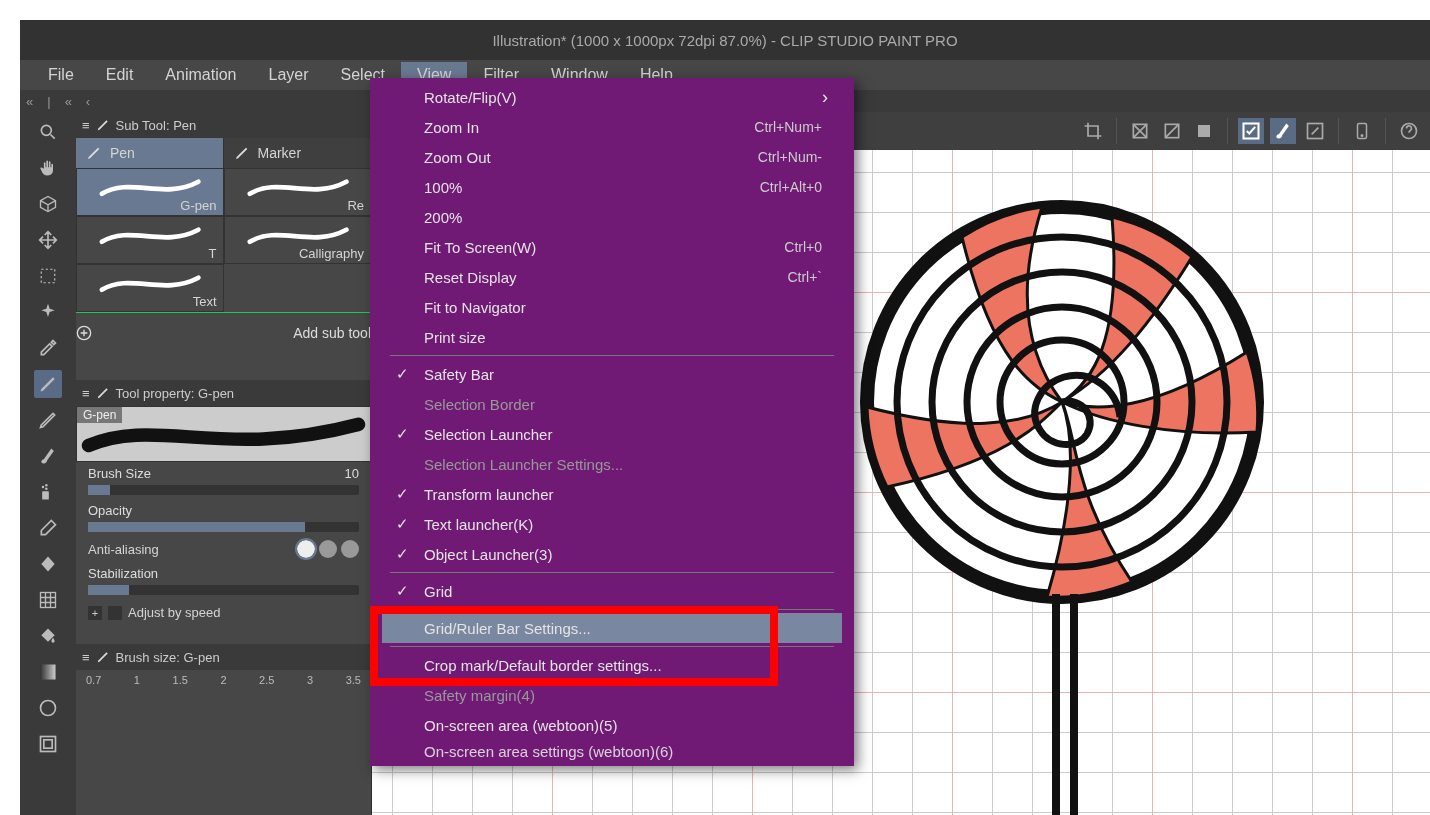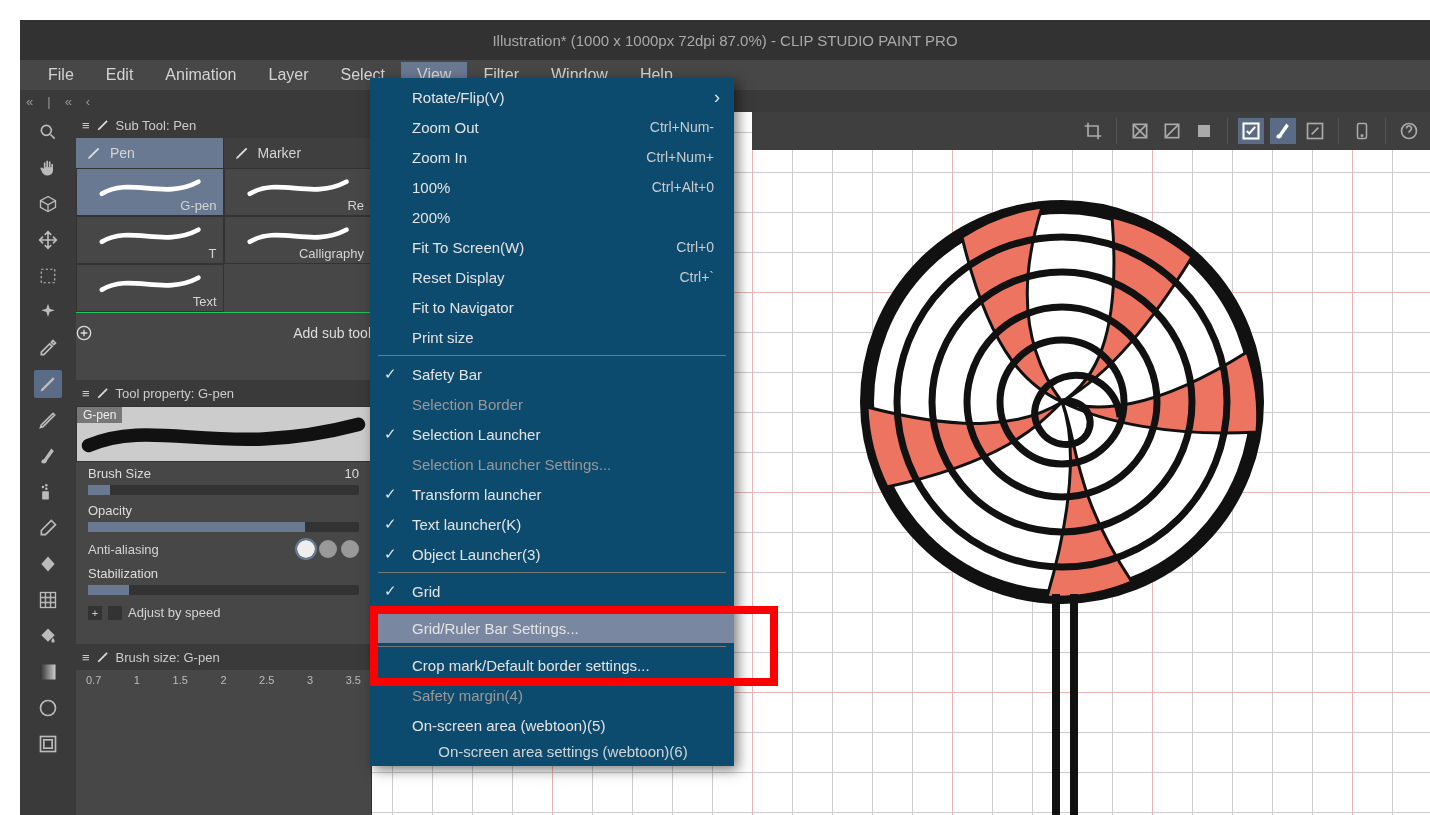--- a/index.html
+++ b/index.html
@@ -40,21 +40,21 @@
 .adj{display:flex;align-items:center;gap:6px;padding:6px 12px;font-size:13px}
 .adj .chk{width:14px;height:14px;background:#333;display:flex;align-items:center;justify-content:center;color:#ccc;font-size:11px}
 .brushsize{margin-top:18px}
 .ruler{display:flex;justify-content:space-between;padding:4px 10px 0 10px;font-size:11px;color:#bbb}
 .canvas-area{flex:1;background:#fff;position:relative;overflow:hidden}
 .grid-bg{position:absolute;inset:0;background-image:linear-gradient(#e7b5b5 1px,transparent 1px),linear-gradient(90deg,#e7b5b5 1px,transparent 1px),linear-gradient(#ccc 1px,transparent 1px),linear-gradient(90deg,#ccc 1px,transparent 1px);background-size:200px 200px,200px 200px,40px 40px,40px 40px;background-position:-20px -20px,-20px -20px,-20px -20px,-20px -20px}
 .toolbar-over{position:absolute;left:380px;top:0;right:0;height:38px;background:#3f3f3f;display:flex;align-items:center;gap:6px;padding:0 8px}
 .toolbar-over .sep{width:1px;height:26px;background:#555;margin:0 4px}
 .tb{width:26px;height:26px;display:flex;align-items:center;justify-content:center;color:#aaa}
 .tb.lit{background:#5a6b86;color:#fff}
-.viewmenu{position:absolute;left:370px;top:78px;width:364px;background:#0c4a6e;color:#e4e4e4;font-size:15px;box-shadow:4px 4px 12px rgba(0,0,0,.5);padding:4px 0}
+.viewmenu{position:absolute;left:370px;top:78px;width:484px;background:#701a75;color:#e4e4e4;font-size:15px;box-shadow:4px 4px 12px rgba(0,0,0,.5);padding:4px 12px}
 .vm-row{display:flex;align-items:center;height:30px;padding:0 20px 0 42px;position:relative}
 .vm-row.sub:after{content:"›";position:absolute;right:14px;font-size:18px}
 .vm-row.sel{background:#7a87a0}
 .vm-row.dis{color:#999}
 .vm-row .sc{margin-left:auto;color:#ccc;font-size:14px}
 .vm-row .chk{position:absolute;left:14px}
 .vm-sep{height:1px;background:#777;margin:3px 8px}
 .redbox{position:absolute;border:8px solid #f00;pointer-events:none}
 </style>
 </head>
@@ -403,26 +403,26 @@
       </svg>
     </div>
   </div>
 </div>
 
 <div class="viewmenu" id="viewmenu">
     <div class="vm-row sub">
       <span>Rotate/Flip(V)</span>
     </div>
     <div class="vm-row">
+      <span>Zoom In</span>
+      <span class="sc">Ctrl+Num+</span>
+    </div>
+    <div class="vm-row">
       <span>Zoom Out</span>
       <span class="sc">Ctrl+Num-</span>
-    </div>
-    <div class="vm-row">
-      <span>Zoom In</span>
-      <span class="sc">Ctrl+Num+</span>
     </div>
     <div class="vm-row">
       <span>100%</span>
       <span class="sc">Ctrl+Alt+0</span>
     </div>
     <div class="vm-row">
       <span>200%</span>
     </div>
     <div class="vm-row">
       <span>Fit To Screen(W)</span>
@@ -477,17 +477,17 @@
     <div class="vm-sep"></div>
     <div class="vm-row">
       <span>Crop mark/Default border settings...</span>
     </div>
     <div class="vm-row dis">
       <span>Safety margin(4)</span>
     </div>
     <div class="vm-row">
       <span>On-screen area (webtoon)(5)</span>
     </div>
-    <div class="vm-row" style="height: 22px; overflow: hidden; opacity: 0.9; justify-content: center;">
+    <div class="vm-row" style="height: 22px; overflow: hidden; opacity: 0.9;">
       <span>On-screen area settings (webtoon)(6)</span>
     </div>
   </div>
 <div class="redbox" id="redbox" style="left: 370px; top: 606px; width: 408px; height: 80px;"></div>
 
 </body></html>

